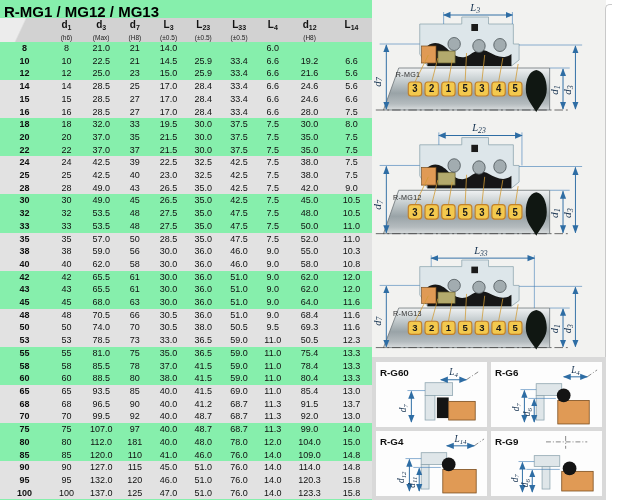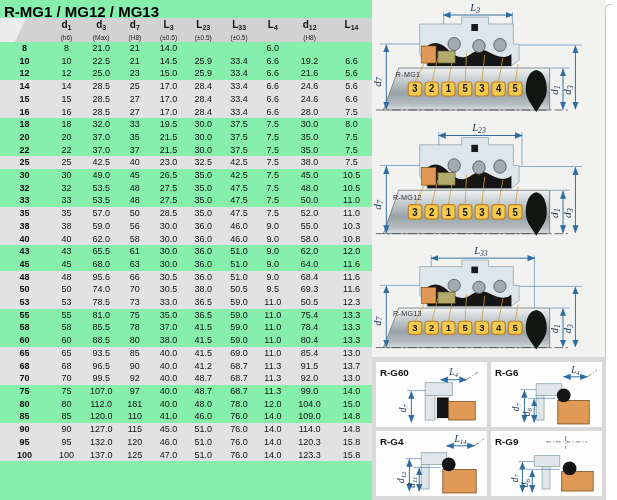--- a/index.html
+++ b/index.html
@@ -241,31 +241,55 @@
             <td>37.0</td>
             <td>37</td>
             <td>21.5</td>
             <td>30.0</td>
             <td>37.5</td>
             <td>7.5</td>
             <td>35.0</td>
             <td>7.5</td>
           </tr>
           <tr class="band">
+            <td>24</td>
+            <td>24</td>
+            <td>42.5</td>
+            <td>39</td>
+            <td>22.5</td>
+            <td>32.5</td>
+            <td>42.5</td>
+            <td>7.5</td>
+            <td>38.0</td>
+            <td>7.5</td>
+          </tr>
+          <tr class="band">
             <td>25</td>
             <td>25</td>
             <td>42.5</td>
             <td>40</td>
             <td>23.0</td>
             <td>32.5</td>
             <td>42.5</td>
             <td>7.5</td>
             <td>38.0</td>
             <td>7.5</td>
           </tr>
+          <tr class="band">
+            <td>28</td>
+            <td>28</td>
+            <td>49.0</td>
+            <td>43</td>
+            <td>26.5</td>
+            <td>35.0</td>
+            <td>42.5</td>
+            <td>7.5</td>
+            <td>42.0</td>
+            <td>9.0</td>
+          </tr>
           <tr>
             <td>30</td>
             <td>30</td>
             <td>49.0</td>
             <td>45</td>
             <td>26.5</td>
             <td>35.0</td>
             <td>42.5</td>
             <td>7.5</td>
             <td>45.0</td>
@@ -325,47 +349,59 @@
             <td>62.0</td>
             <td>58</td>
             <td>30.0</td>
             <td>36.0</td>
             <td>46.0</td>
             <td>9.0</td>
             <td>58.0</td>
             <td>10.8</td>
           </tr>
           <tr>
-            <td>43</td>
-            <td>43</td>
+            <td>42</td>
+            <td>42</td>
             <td>65.5</td>
             <td>61</td>
             <td>30.0</td>
             <td>36.0</td>
             <td>51.0</td>
             <td>9.0</td>
             <td>62.0</td>
             <td>12.0</td>
           </tr>
           <tr>
+            <td>43</td>
+            <td>43</td>
+            <td>65.5</td>
+            <td>61</td>
+            <td>30.0</td>
+            <td>36.0</td>
+            <td>51.0</td>
+            <td>9.0</td>
+            <td>62.0</td>
+            <td>12.0</td>
+          </tr>
+          <tr>
             <td>45</td>
             <td>45</td>
             <td>68.0</td>
             <td>63</td>
             <td>30.0</td>
             <td>36.0</td>
             <td>51.0</td>
             <td>9.0</td>
             <td>64.0</td>
             <td>11.6</td>
           </tr>
           <tr class="band">
             <td>48</td>
             <td>48</td>
-            <td>95.6</td>
+            <td>70.5</td>
             <td>66</td>
             <td>30.5</td>
             <td>36.0</td>
             <td>51.0</td>
             <td>9.0</td>
             <td>68.4</td>
             <td>11.6</td>
           </tr>
           <tr class="band">
             <td>50</td>

